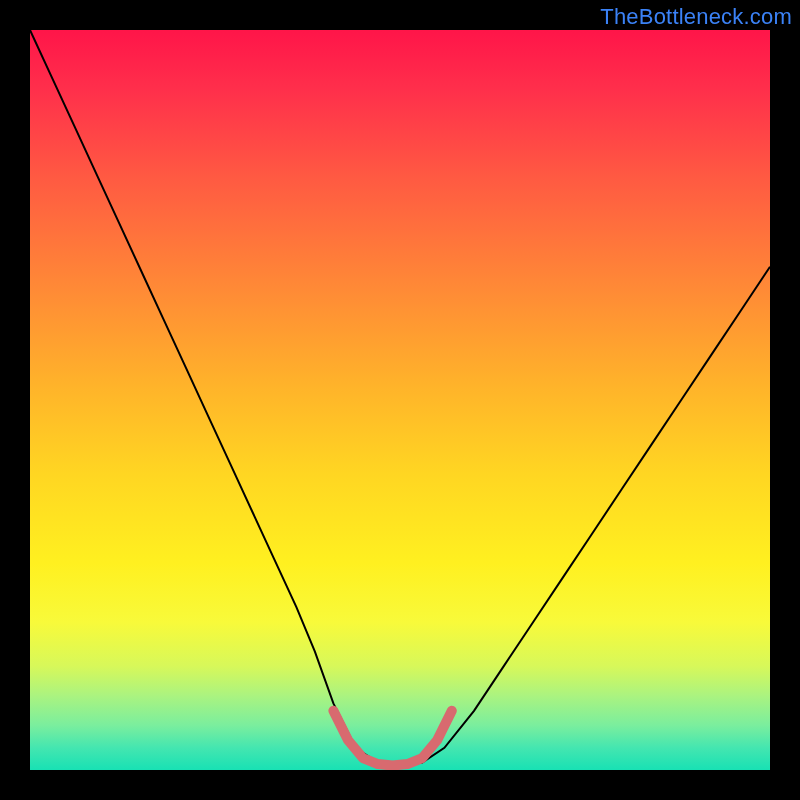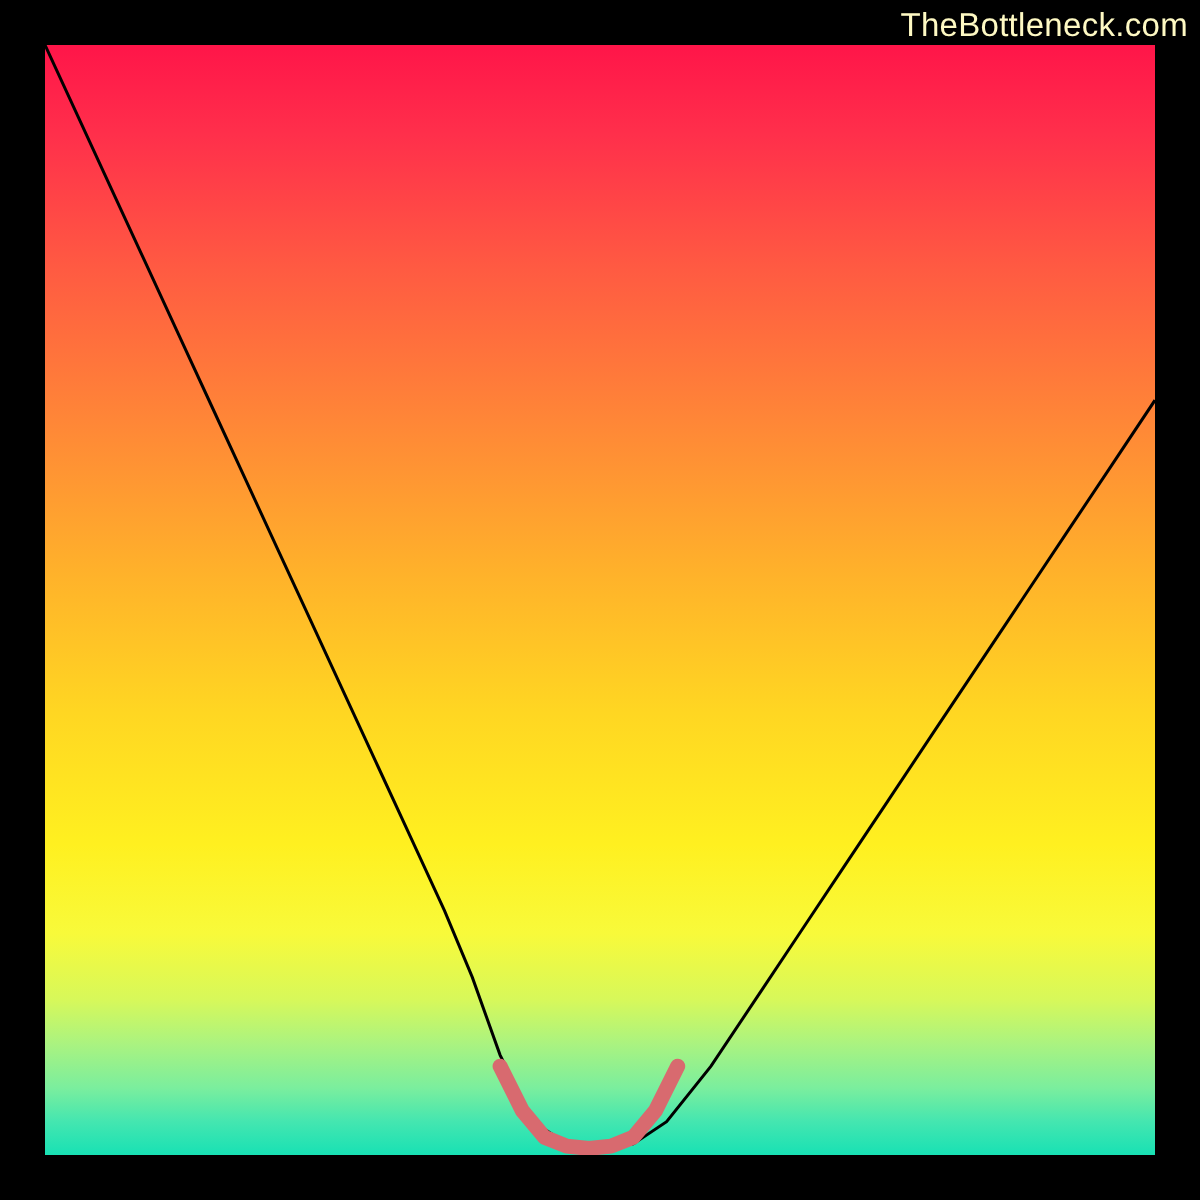--- a/index.html
+++ b/index.html
@@ -49,21 +49,21 @@
     position: absolute;
     left: 0; top: 0;
     width: 740px;
     height: 740px;
     pointer-events: none;
   }
   .watermark {
     position: absolute;
     top: 4px;
     right: 8px;
-    color: #fef9c3;
+    color: #3b82f6;
     font-size: 22px;
     letter-spacing: 0.2px;
     font-weight: 400;
   }
 </style>
 </head>
 <body>
 
 <div class="stage">
   <div class="watermark">TheBottleneck.com</div>

